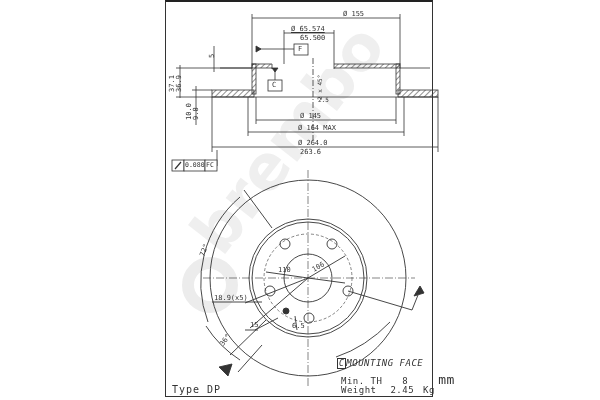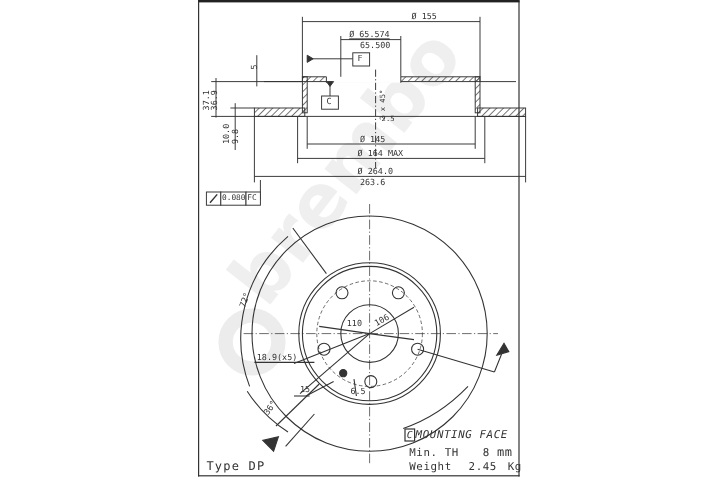--- a/index.html
+++ b/index.html
@@ -155,35 +155,35 @@
 <div class="lbl dim" style="left:318px;top:96px;font-size:6px;">2.5</div>
 
 <div class="lbl dim" style="left:300px;top:112px;">Ø 145</div>
 <div class="lbl dim" style="left:298px;top:124px;">Ø 164 MAX</div>
 <div class="lbl dim" style="left:298px;top:139px;">Ø 264.0</div>
 <div class="lbl dim" style="left:300px;top:148px;">263.6</div>
 
 <div class="lbl dim" style="left:185px;top:161px;font-size:6.5px;">0.080</div>
 <div class="lbl dim" style="left:206px;top:161px;font-size:6.5px;">FC</div>
 
-<div class="lbl dim" style="left:289px;top:266px;">110</div>
+<div class="lbl dim" style="left:278px;top:266px;">110</div>
 <div class="lbl dim" style="left:312px;top:263px;transform:rotate(-30deg);">106</div>
 <div class="lbl dim" style="left:214px;top:294px;">18.9(x5)</div>
 <div class="lbl dim" style="left:250px;top:321px;">15</div>
 <div class="lbl dim" style="left:292px;top:322px;">6.5</div>
 <div class="lbl dim" style="left:198px;top:246px;transform:rotate(-70deg);">72°</div>
 <div class="lbl dim" style="left:219px;top:336px;transform:rotate(-55deg);">36°</div>
 
 <div class="lbl info" style="left:337px;top:358px;font-style:italic;">
   <span style="border:1px solid #333;padding:0 1px;font-size:8px;">C</span><span>MOUNTING FACE</span>
 </div>
 <div class="lbl info" style="left:341px;top:372px;">
   <span>Min. TH</span>
   <span style="margin-left:14px;">8</span>
-  <span style="margin-left:0;font-size:10px;">mm</span>
+  <span style="margin-left:24px;font-size:13px;">mm</span>
 </div>
 <div class="lbl info" style="left:341px;top:385px;">
   <span>Weight</span>
   <span style="margin-left:8px;">2.45</span>
   <span style="margin-left:3px;">Kg</span>
 </div>
 
 <div class="lbl typ" style="left:172px;top:384px;">Type DP</div>
 
 </body></html>

